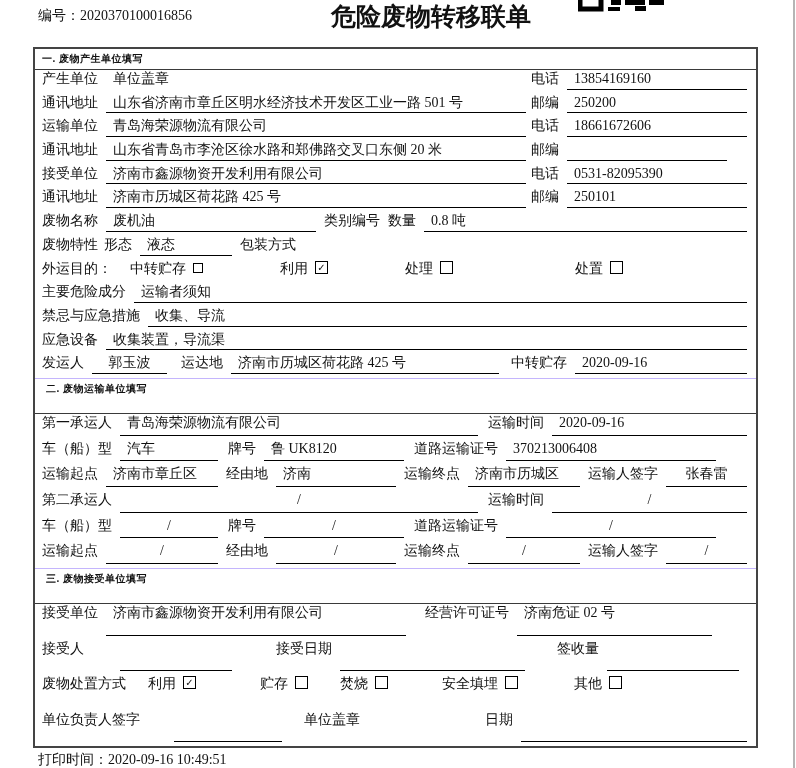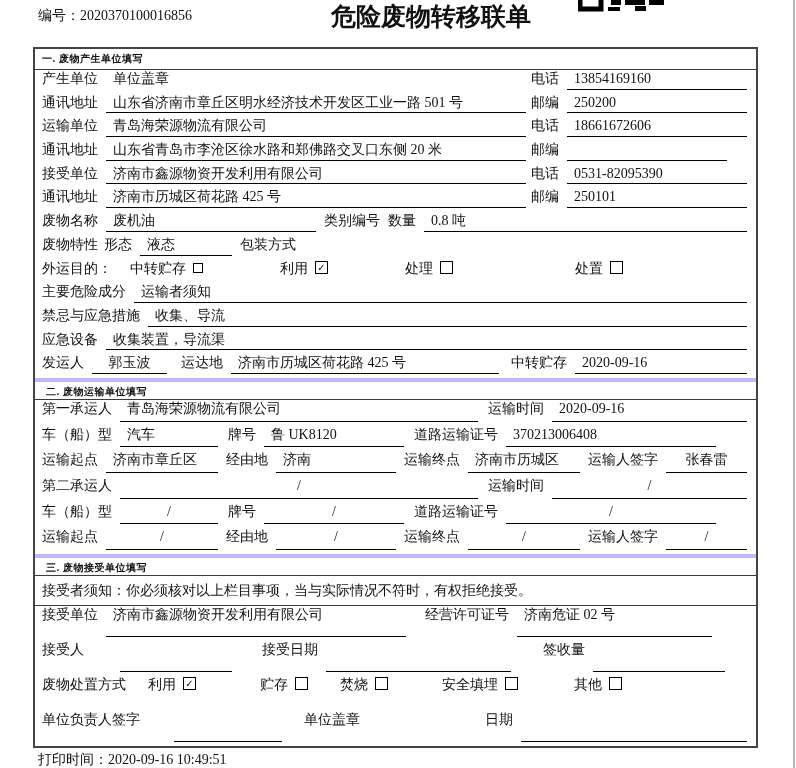--- a/index.html
+++ b/index.html
@@ -14,21 +14,21 @@
 
   .formbox{
     position:absolute;left:33px;top:47px;width:725px;height:701px;
     border:2px solid #444;box-sizing:border-box;display:flex;flex-direction:column;
   }
   .sechead{
     height:21px;box-sizing:border-box;border-bottom:1px solid #3a3a3a;
     font-family:"Liberation Sans","DejaVu Sans",sans-serif;
     font-weight:bold;font-size:10px;padding:3px 0 0 7px;letter-spacing:.5px;
   }
-  .sechead.mid{height:22px;border-top:4px solid #c4b5fd;padding-left:11px;}
+  .sechead.mid{height:36px;border-top:1px solid #c4b5fd;padding-left:11px;}
   .rows{display:flex;flex-direction:column;box-sizing:border-box;}
   #rows1{height:308px;}
   #rows2{height:154px;}
   #rows3{flex:1;}
   .notice{
     box-sizing:border-box;border-bottom:1px solid #3a3a3a;font-size:14px;
     display:flex;align-items:center;padding-left:7px;white-space:nowrap;
   }
   #notice1{height:31px;}
   #notice2{height:30px;}
@@ -238,36 +238,35 @@
       <span class="u c" style="width:120px">/</span>
       <span class="lb" style="margin-left:8px">运输终点</span>
       <span class="u c" style="width:112px">/</span>
       <span class="lb" style="margin-left:8px">运输人签字</span>
       <span class="u c" style="flex:1">/</span>
     </div>
 
   </div>
 
   <div class="sechead mid">三. 废物接受单位填写</div>
-  <div class="notice" id="notice2">接受者须知：你必须核对以上栏目事项，当与实际情况不符时，有权拒绝接受。</div>
 
   <div class="rows" id="rows3">
 
     <div class="row">
       <span class="lb">接受单位</span>
       <span class="u" style="width:300px">济南市鑫源物资开发利用有限公司</span>
       <span class="lb" style="margin-left:19px">经营许可证号</span>
       <span class="u" style="width:195px">济南危证 02 号</span>
       <span class="sp"></span>
     </div>
 
     <div class="row">
       <span class="lb">接受人</span>
       <span class="u" style="width:112px;margin-left:36px"></span>
-      <span class="lb" style="margin-left:30px">接受日期</span>
+      <span class="lb" style="margin-left:44px">接受日期</span>
       <span class="u" style="width:185px"></span>
       <span class="lb" style="margin-left:32px">签收量</span>
       <span class="u" style="width:132px"></span>
       <span class="sp"></span>
     </div>
 
     <div class="row">
       <span class="lb">废物处置方式</span>
       <span class="g" style="margin-left:22px;width:112px">
         <span>利用</span><span class="cb">✓</span>

